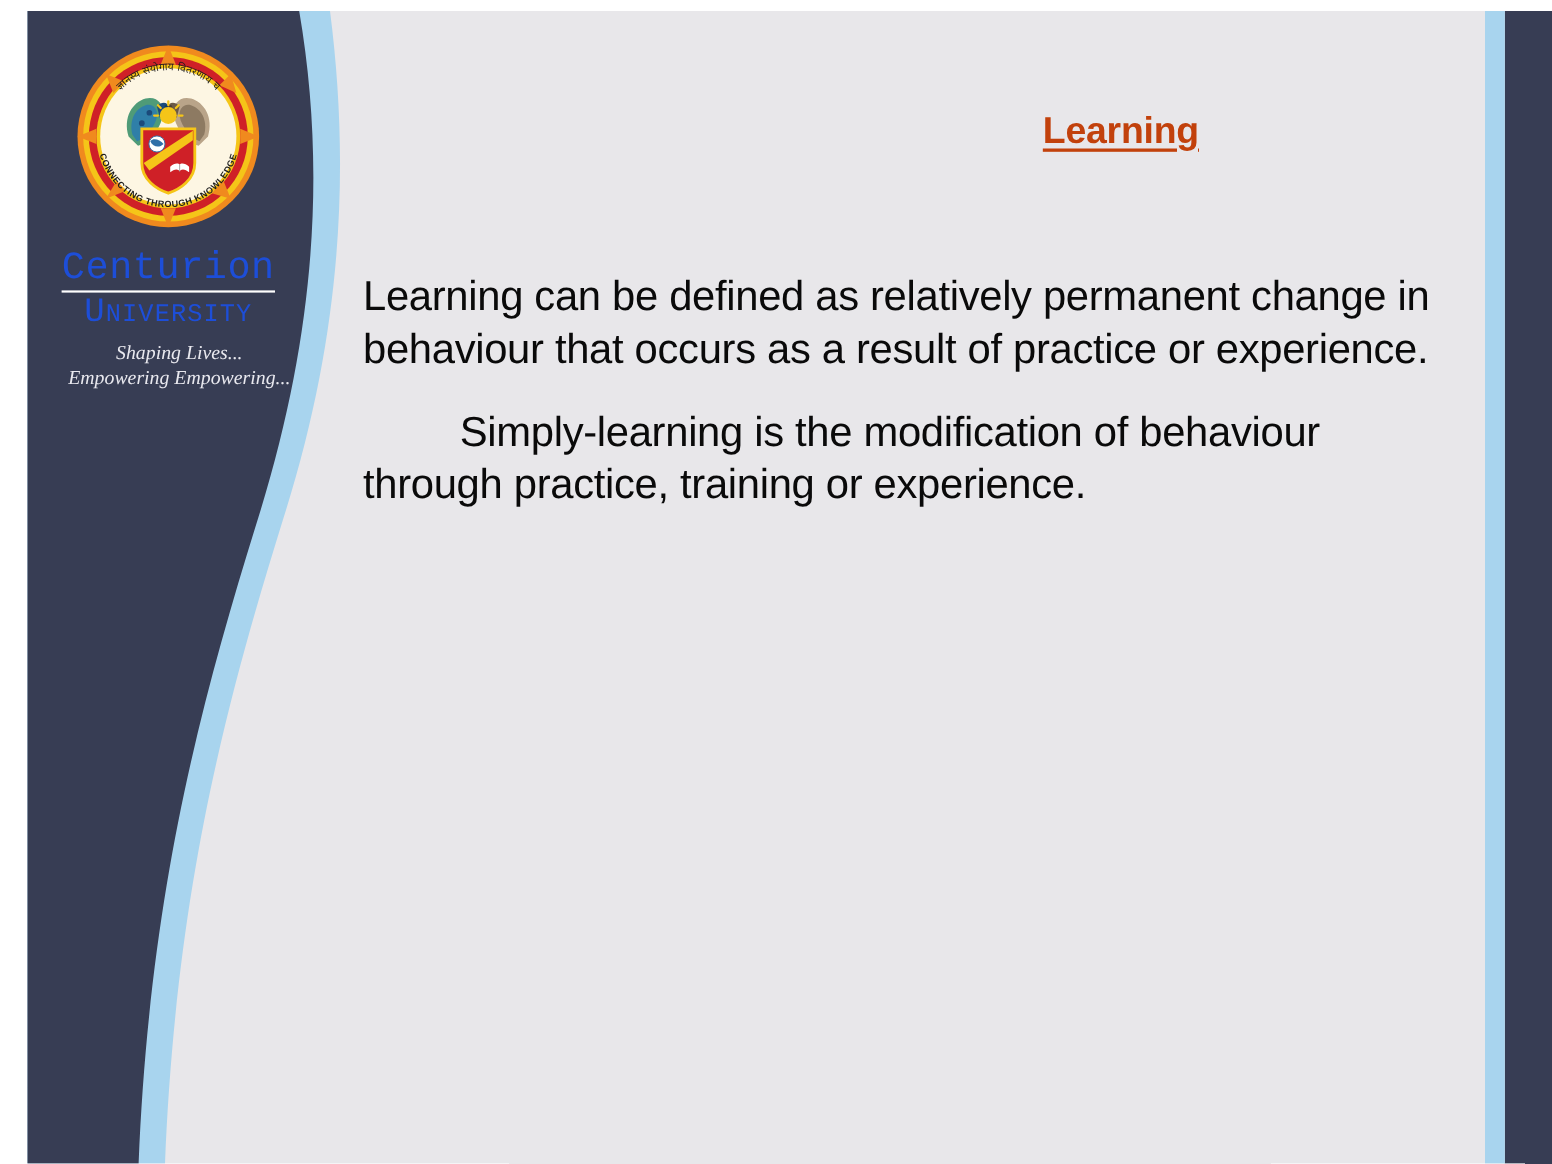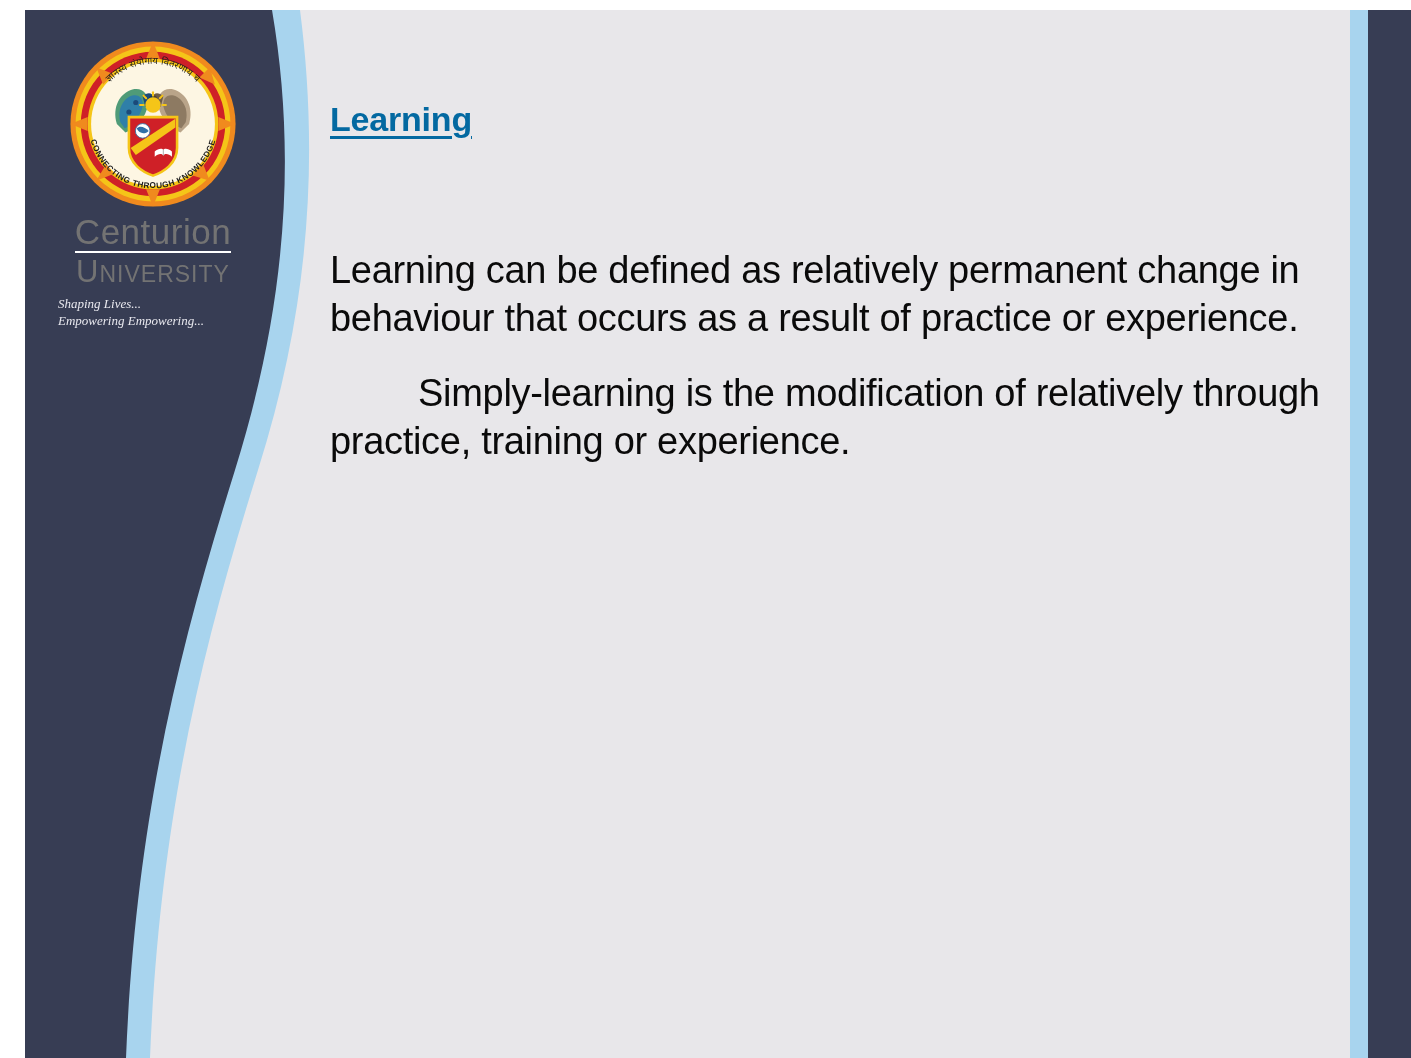--- a/index.html
+++ b/index.html
@@ -43,23 +43,23 @@
     width: 230px;
     text-align: center;
   }
   .crest {
     width: 172px;
     height: 172px;
     margin: 0 auto;
     display: block;
   }
   .wordmark {
-    margin-top: 4px;
-    color: #737373;
-    font-family: Liberation Sans, sans-serif;
+    margin-top: 17px;
+    color: #1d4ed8;
+    font-family: Liberation Mono, monospace;
     line-height: 1;
   }
   .wm-centurion {
     font-size: 35px;
     letter-spacing: 0.5px;
     display: inline-block;
     border-bottom: 2px solid #ffffff;
     padding-bottom: 2px;
   }
   .wm-university {
@@ -68,39 +68,39 @@
     font-size: 31px;
     letter-spacing: 1px;
   }
   .wm-university .cap { font-size: 31px; }
   .wm-university .sc  { font-size: 23px; }
   .tagline {
     margin-top: 9px;
     color: #e9e9ef;
     font-family: "Liberation Serif", serif;
     font-style: italic;
-    font-size: 13px;
+    font-size: 18px;
     line-height: 1.28;
-    text-align: left;
+    text-align: center;
     padding-left: 20px;
   }
 
   
   .content {
     position: absolute;
     left: 330px;
     top: 100px;
     width: 1000px;
   }
   .slide-title {
     margin: 0;
     font-size: 34px;
     font-weight: bold;
-    color: #0369a1;
-    text-align: left;
+    color: #c2410c;
+    text-align: right;
     text-decoration: underline;
     text-underline-offset: 5px;
     width: 760px;
     letter-spacing: -0.2px;
   }
   .body-text {
     margin: 0;
     position: absolute;
     left: 0;
     top: 146px;
@@ -230,17 +230,17 @@
       <div>Shaping Lives...</div>
       <div>Empowering Empowering...</div>
     </div>
   </div>
 
   <div class="content">
     <h1 class="slide-title">Learning</h1>
 
     <div class="body-text">
       <p class="para-1">Learning can be defined as relatively permanent change in behaviour that occurs as a result of practice or experience.</p>
-      <p class="para-2">Simply-learning is the modification of relatively through practice, training or experience.</p>
+      <p class="para-2">Simply-learning is the modification of behaviour through practice, training or experience.</p>
     </div>
   </div>
 
 </div>
 
 </body></html>

